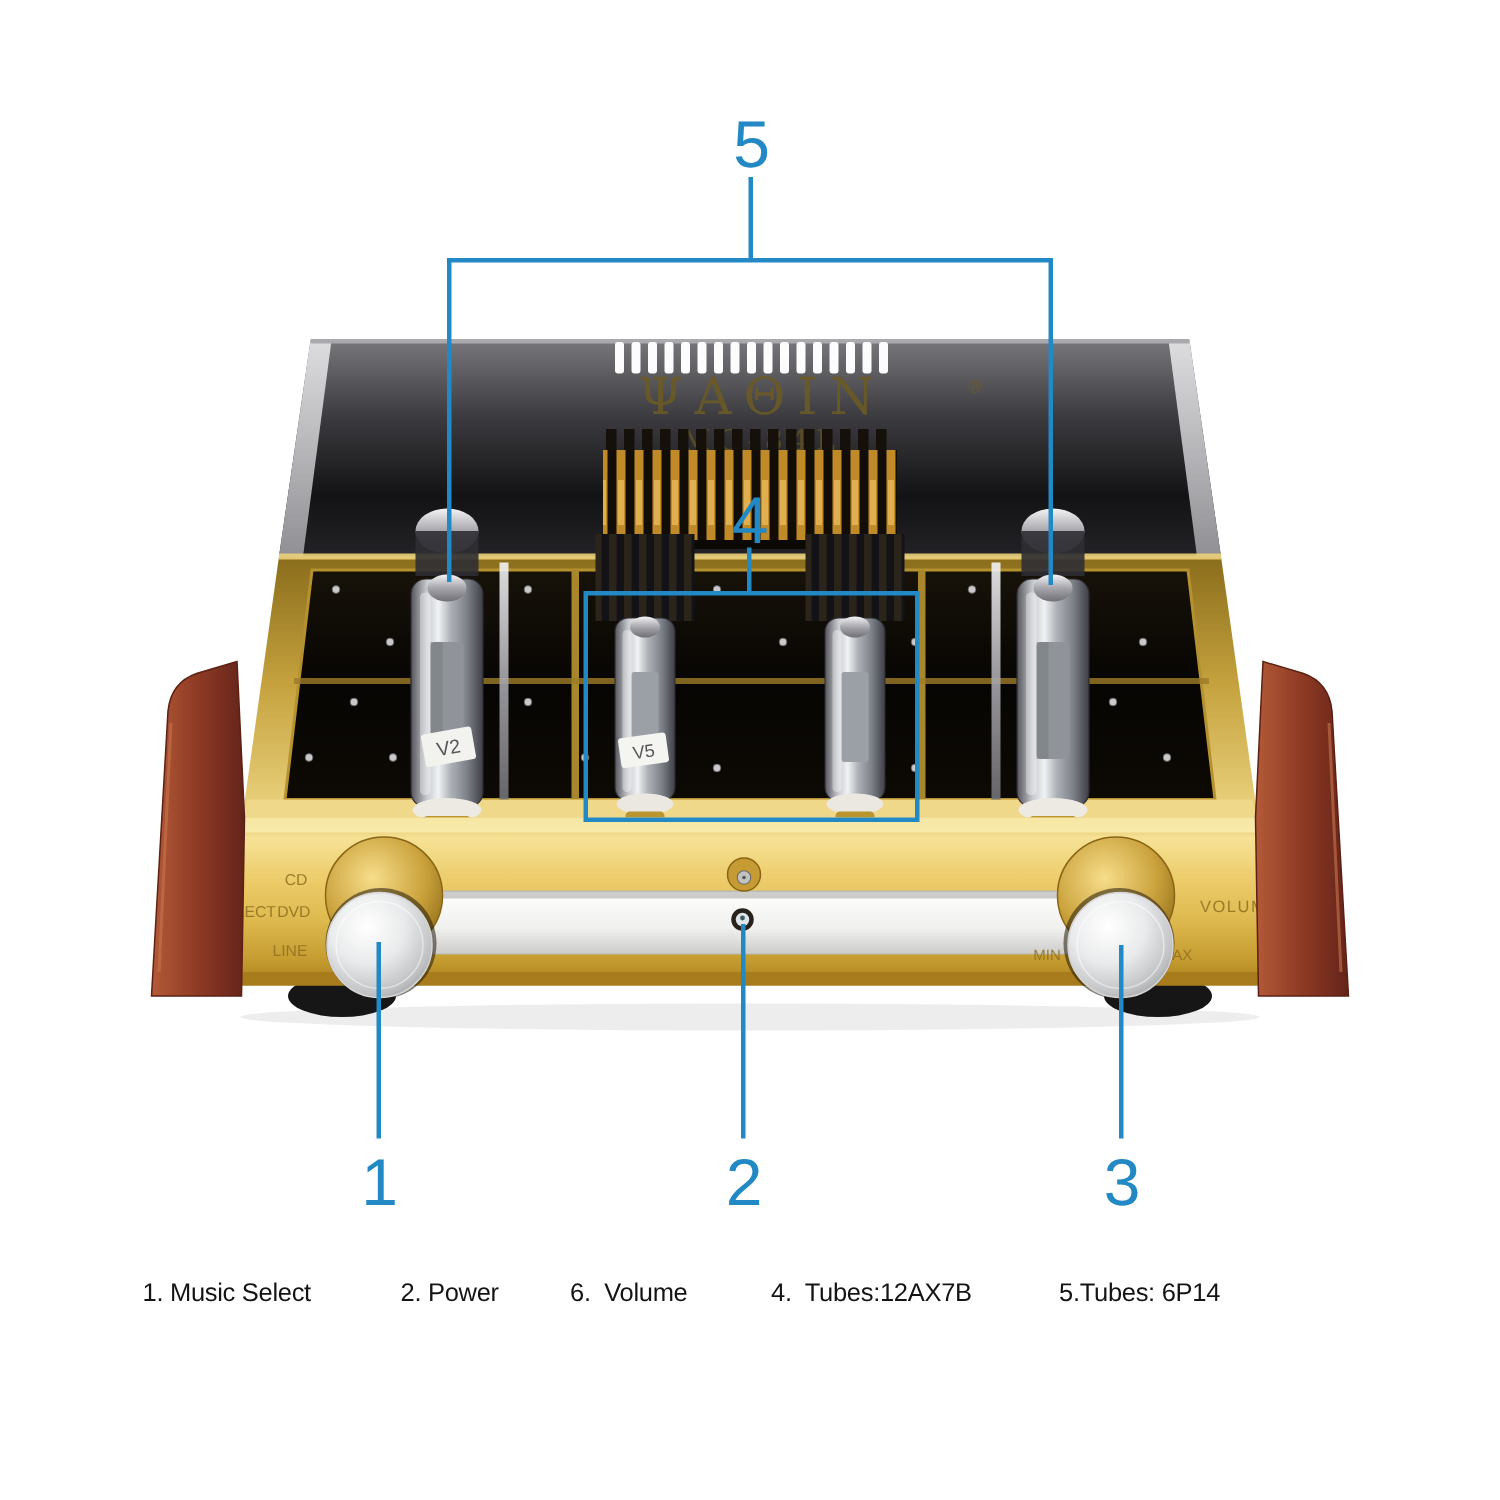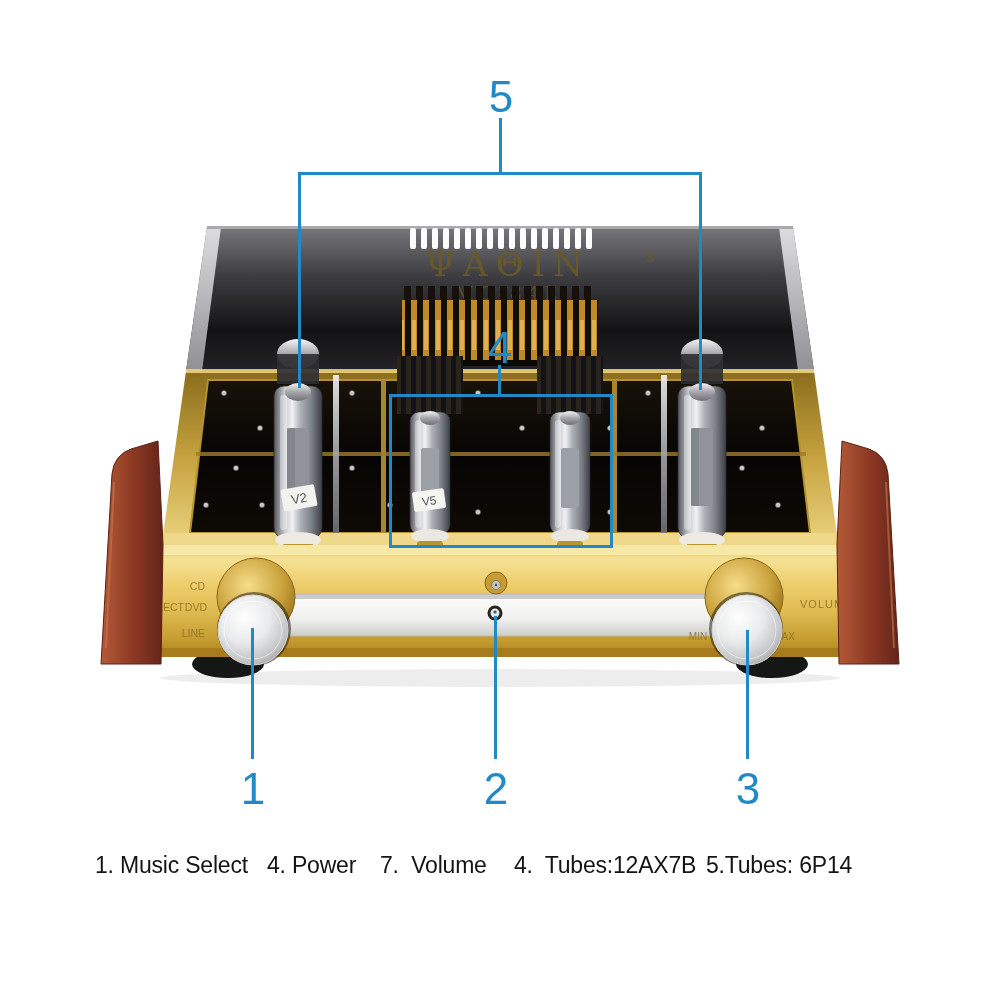--- a/index.html
+++ b/index.html
@@ -30,21 +30,21 @@
   #l4v{left:498px;top:365px;width:3px;height:30px;}
   #box4{left:389px;top:394px;width:218px;height:148px;}
   #l1{left:251px;top:628px;width:3px;height:131px;}
   #l2{left:494px;top:616px;width:3px;height:143px;}
   #l3{left:746px;top:630px;width:3px;height:129px;}
   #n1{left:253px;top:789px;}
   #n2{left:496px;top:789px;}
   #n3{left:748px;top:789px;}
   .legend{position:absolute;top:852px;left:0;width:100%;height:30px;}
   .legend span{
-    position:absolute;font-size:23px;color:var(--legend-text);
+    position:absolute;font-size:17px;color:var(--legend-text);
     letter-spacing:-0.2px;white-space:pre;
     font-family:"Liberation Sans",sans-serif;
   }
   #leg0{left:95px;} #leg1{left:267px;} #leg2{left:380px;} #leg3{left:514px;text-align:right;} #leg4{left:706px;}
 </style>
 </head>
 <body>
 
 <div id="scene">
 
@@ -329,19 +329,19 @@
 
   <div class="callout-line" id="l1"></div>
   <div class="callout-line" id="l2"></div>
   <div class="callout-line" id="l3"></div>
   <span class="callout-num" id="n1">1</span>
   <span class="callout-num" id="n2">2</span>
   <span class="callout-num" id="n3">3</span>
 
   <div class="legend">
     <span id="leg0">1. Music Select</span>
-    <span id="leg1">4. Power</span>
-    <span id="leg2">7.  Volume</span>
+    <span id="leg1">2. Power</span>
+    <span id="leg2">6.  Volume</span>
     <span id="leg3">4.  Tubes:12AX7B</span>
     <span id="leg4">5.Tubes: 6P14</span>
   </div>
 
 </div>
 
 </body></html>

